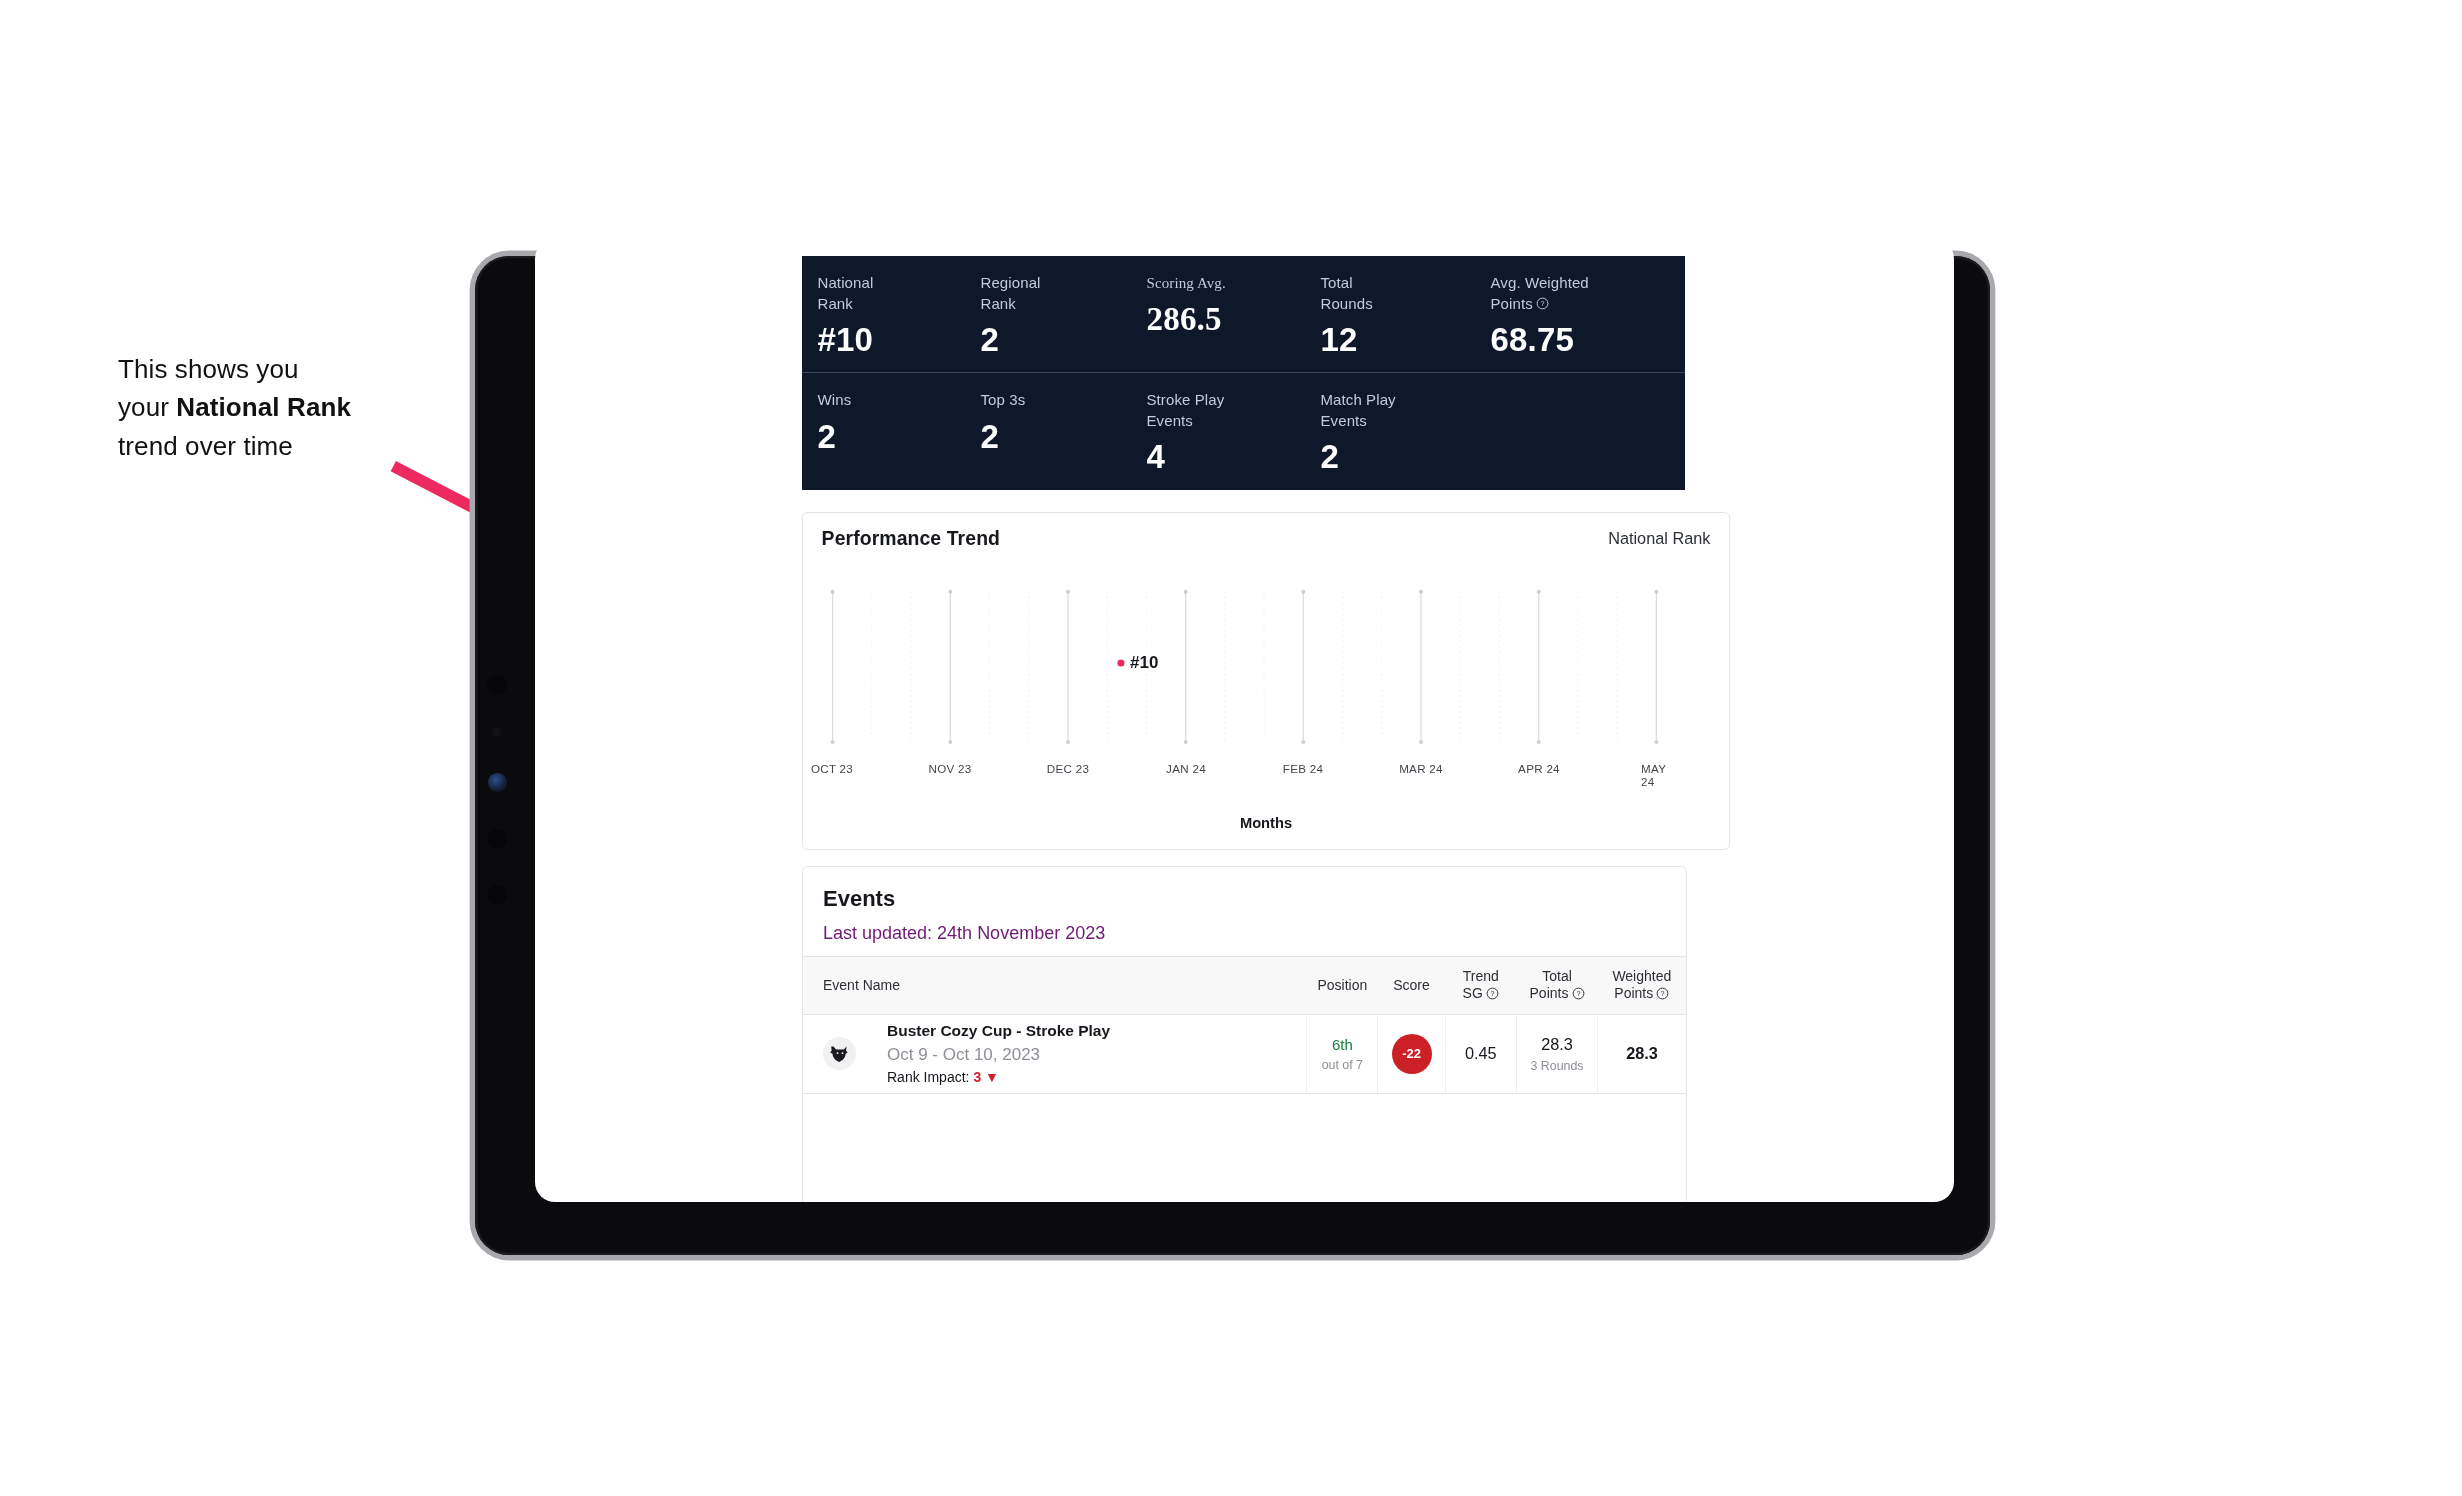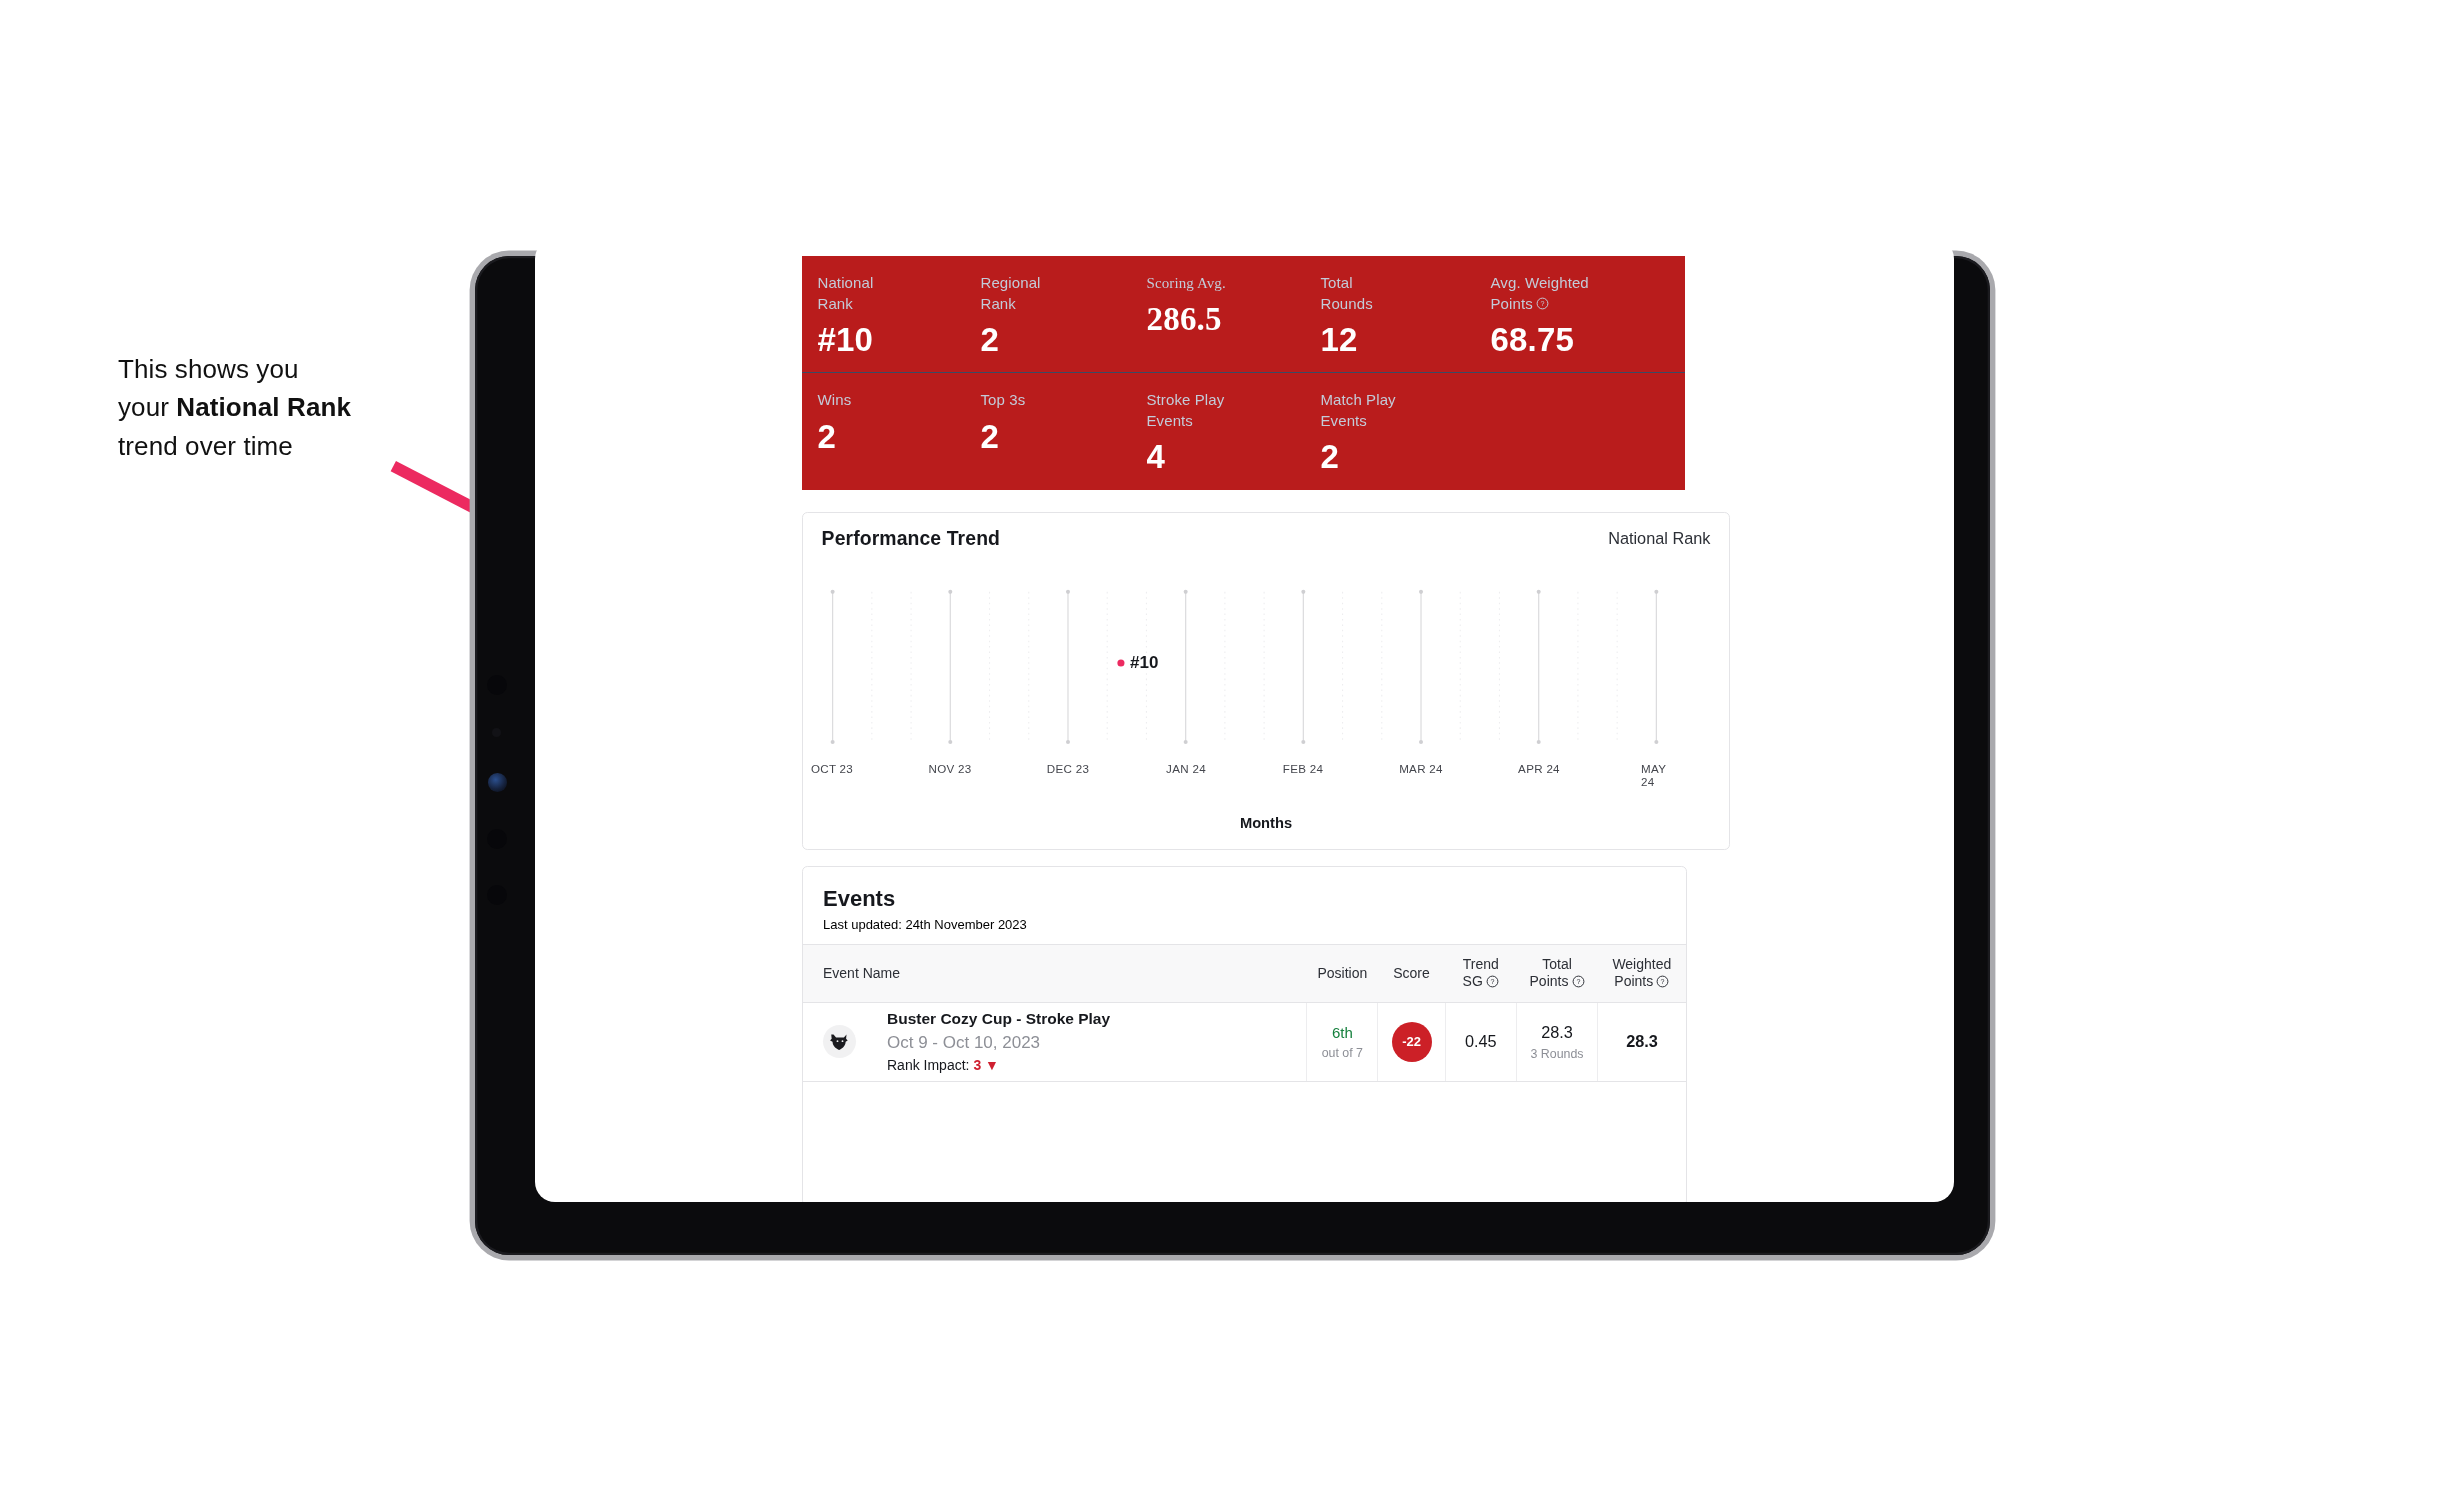--- a/index.html
+++ b/index.html
@@ -60,21 +60,21 @@
     border-radius:20px;
     overflow:hidden;
   }
   #screen-scroll{
     position:absolute;left:0;top:0;width:1419px;height:963px;
   }
 
   
   #stats-panel{
     position:absolute;left:267px;top:17px;width:883px;height:234px;
-    background:#b91c1c;
+    background:#0f172a;
   }
   .stats-row{display:flex;height:117px;box-sizing:border-box;}
   #stats-row-1{border-bottom:1.5px solid #3b4a63;}
   .stat-cell{
     box-sizing:border-box;
     padding:17px 0 0 15.5px;
   }
   .stat-label{
     color:#c3cbd8;font-size:15px;line-height:1.38;font-weight:400;
     letter-spacing:0.1px;
@@ -114,21 +114,21 @@
   }
   .point-label{
     position:absolute;font-size:17px;font-weight:700;color:#16181d;
     transform:translateY(-50%);
   }
 
   
   #events-card{left:267px;top:627px;width:883px;height:338px;}
   #events-head{padding:18.6px 20px 12.4px 20px;}
   #events-title{font-size:22px;font-weight:700;color:#16181d;}
-  #events-updated{font-size:13px;color:#000000;margin-top:5px;}
+  #events-updated{font-size:18px;color:#701a75;margin-top:11px;}
 
   #events-table{width:100%;border-collapse:collapse;table-layout:fixed;}
   #events-table thead th{
     background:#f8f8f9;
     border-top:1.2px solid #e4e4e7;
     border-bottom:1.2px solid #e4e4e7;
     font-size:14px;font-weight:400;color:#2c2f36;
     padding:11px 0;height:50px;box-sizing:border-box;
     vertical-align:middle;line-height:1.25;
   }

